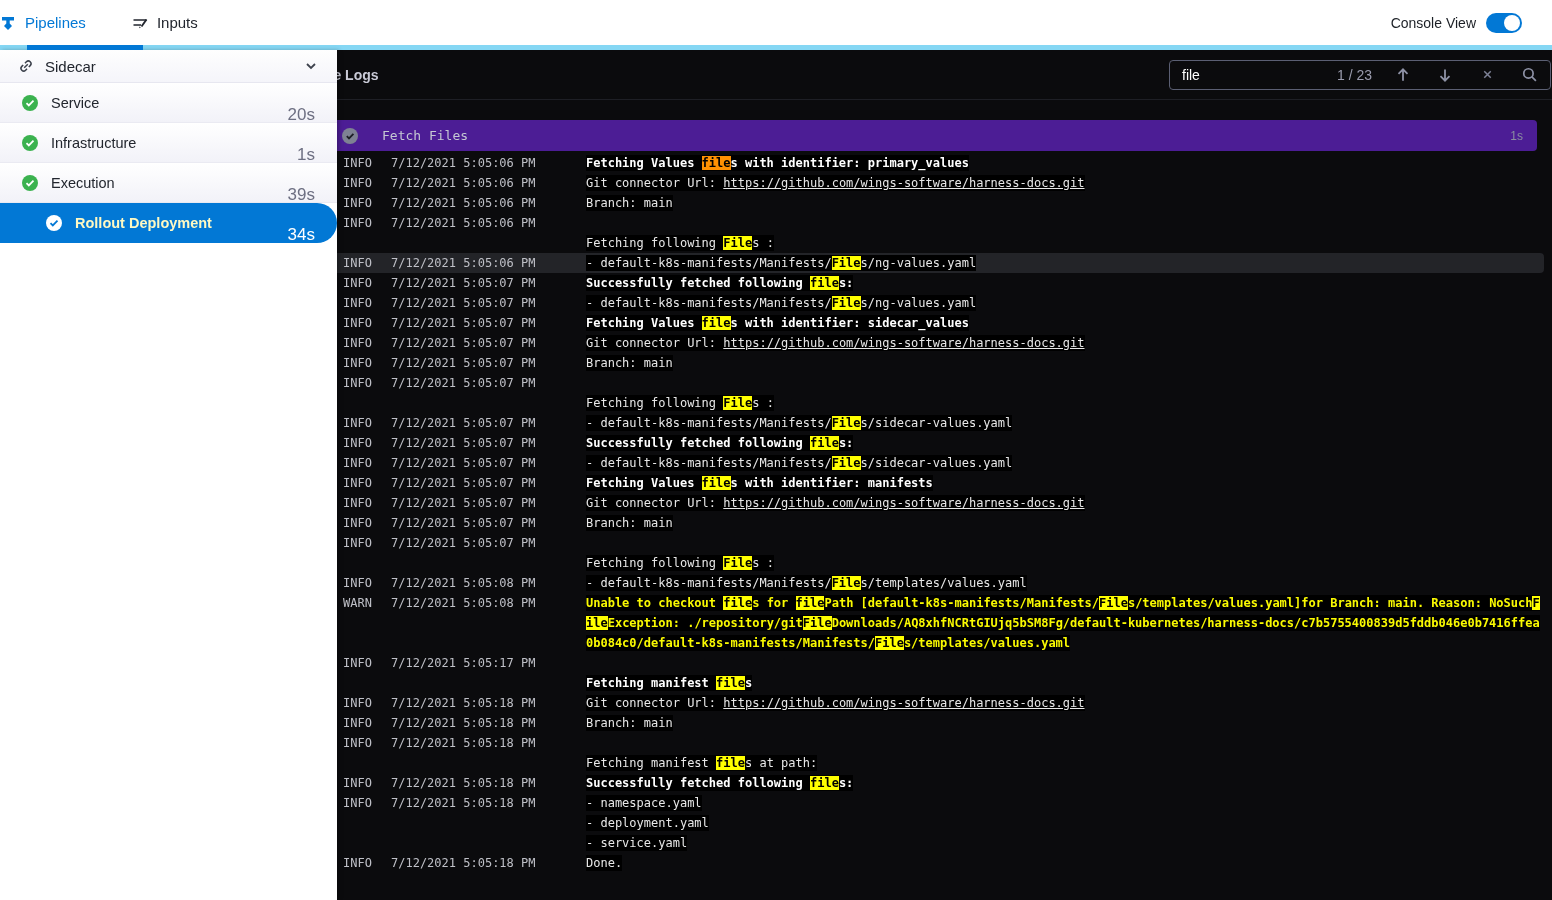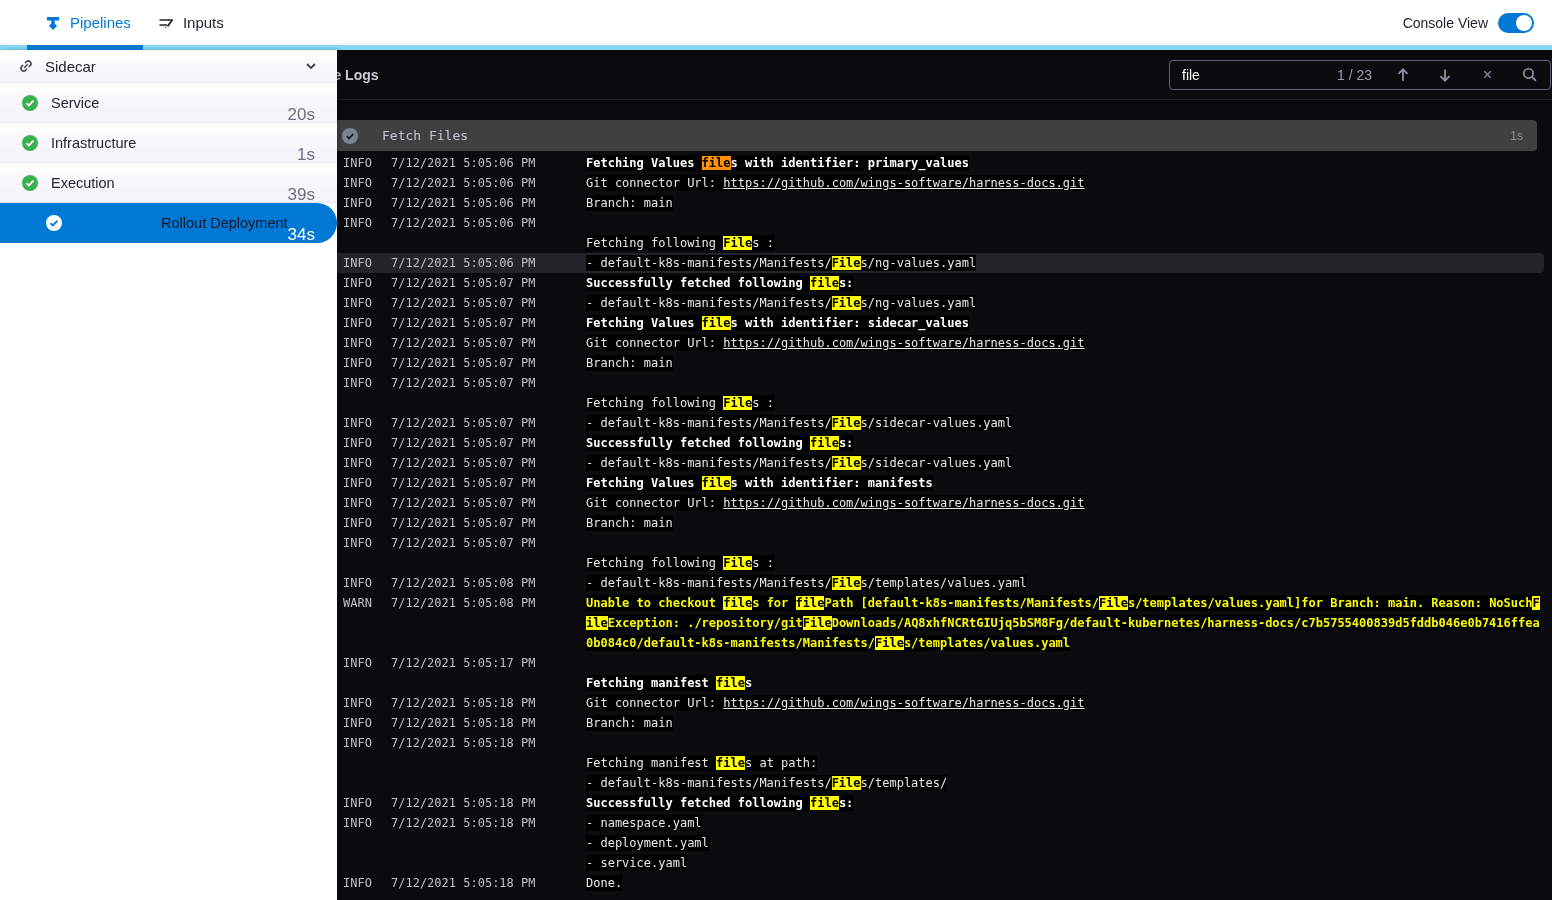--- a/index.html
+++ b/index.html
@@ -1,53 +1,53 @@
 <!DOCTYPE html>
 <html><head>
 <meta charset="utf-8">
 <style>
   * { box-sizing: border-box; margin: 0; padding: 0; }
   html,body { width:1552px; height:900px; overflow:hidden; }
   body { font-family:"Liberation Sans", sans-serif; background:#ffffff; position:relative; }
 
   
   .topbar { position:absolute; top:0; left:0; width:1552px; height:45px; background:#fff; display:flex; align-items:center; }
-  .tabs { display:flex; align-items:center; gap:27px; padding-left:45px; }
+  .tabs { display:flex; align-items:center; gap:46px; }
   .tab { display:flex; align-items:center; gap:9px; font-size:15px; color:#22262e; cursor:pointer; }
   .tab.active { color:#0278d5; }
-  .topbar-right { margin-left:auto; display:flex; align-items:center; gap:10px; padding-right:18px; }
+  .topbar-right { margin-left:auto; display:flex; align-items:center; gap:10px; padding-right:30px; }
   .console-view-label { font-size:14px; color:#1c2026; }
   .toggle { width:36px; height:20px; border-radius:10px; background:#0278d5; position:relative; cursor:pointer; }
   .toggle .knob { position:absolute; top:2px; right:2px; width:16px; height:16px; border-radius:50%; background:#fff; }
   .accent-strip { position:absolute; top:45px; left:0; width:1552px; height:5px; background:#85d7f4; }
   .active-underline { position:absolute; top:45px; left:27px; width:116px; height:5px; background:#0278d5; z-index:2; }
 
   
   .sidebar { position:absolute; top:50px; left:0; width:337px; height:850px; background:#fff; box-shadow:2px 0 4px rgba(0,0,0,.25); z-index:1; }
   .sidecar-header { height:33px; display:flex; align-items:center; padding:0 18px; background:linear-gradient(#fefefe,#f5f5fa); border-bottom:1px solid #e7e7f0; cursor:pointer; }
   .sidecar-header .lbl { font-size:15px; color:#22262e; margin-left:11px; }
   .sidecar-header .chev { margin-left:auto; display:flex; }
   .stage-item { height:40px; display:flex; align-items:center; padding:0 22px; background:linear-gradient(#ffffff,#f2f2f8); border-bottom:1px solid #eaeaf2; cursor:pointer; }
   .stage-item .lbl { font-size:14.5px; color:#22262e; margin-left:13px; flex:1; }
   .stage-item .dur { font-size:17px; color:#6d6f82;margin-top:24px; }
   .stage-item.selected { background:#0278d5; border-bottom:none; border-radius:0 20px 20px 0; padding-left:46px; }
-  .stage-item.selected .lbl { color:#0f172a; font-weight:400;text-align:right; }
+  .stage-item.selected .lbl { color:#fef9c3; font-weight:700; }
   .stage-item.selected .dur { color:#fff; }
   .icon16 { width:16px; height:16px; flex:0 0 16px; }
 
   
   .console { position:absolute; top:50px; left:285px; width:1267px; height:850px; background:#0b0b0d; color:#e8e8e8; }
   .console-header { height:50px; display:flex; align-items:center; padding:0 1px; border-bottom:1px solid #1e1f25; }
   .console-title { font-size:14px; font-weight:bold; color:#c9cad6; }
   .searchbox { margin-left:auto; width:382px; height:30px; border:1px solid #5b5f73; border-radius:4px; display:flex; align-items:center; padding:0 10px 0 12px; background:#0b0b0d; }
   .searchbox input { background:transparent; border:none; outline:none; color:#fff; font-size:14px; width:150px; font-family:"Liberation Sans", sans-serif; }
   .search-counter { margin-left:auto; font-size:14px; color:#9b9cae; white-space:nowrap; }
   .sicon { display:flex; align-items:center; justify-content:center; width:22px; height:22px; margin-left:20px; cursor:pointer; }
 
-  .section-bar { margin:20px 15px 0 15px; height:31px; background:#404040; border-radius:4px; display:flex; align-items:center; padding:0 14px; cursor:pointer; }
+  .section-bar { margin:20px 15px 0 15px; height:31px; background:#4c1d95; border-radius:4px; display:flex; align-items:center; padding:0 14px; cursor:pointer; }
   .section-title { font-family:"DejaVu Sans Mono", monospace; font-size:13px; color:#c5c8d3; margin-left:24px; }
   .section-dur { margin-left:auto; font-size:12px; color:#8a8ea0; }
   .section-bar .chev { display:flex; }
   .section-bar .scheck { margin-left:14px; display:flex; }
 
   
   .log-rows { padding:2px 8px 0 15px; font-family:"DejaVu Sans Mono", monospace; font-size:12px; }
   .log-row { display:flex; height:20px; line-height:20px; white-space:pre; align-items:center; }
   .log-row.selected { background:#232428; border-radius:4px; }
   .g { color:#bfc0c7; flex:none; }
@@ -226,20 +226,19 @@
       <div class="log-row"><span class="g num">19</span><span class="g lvl">INFO</span><span class="g ts">7/12/2021 5:05:08 PM</span><span class="msg"><span class="line-bg"><span>- default-k8s-manifests/Manifests/</span><span class="seg-m">File</span><span>s/templates/values.yaml</span></span></span></div>
       <div class="log-row"><span class="g num">20</span><span class="g lvl">WARN</span><span class="g ts">7/12/2021 5:05:08 PM</span><span class="msg"><span class="line-bg"><span class="seg-w">Unable to checkout </span><span class="seg-m">file</span><span class="seg-w">s for </span><span class="seg-m">file</span><span class="seg-w">Path [default-k8s-manifests/Manifests/</span><span class="seg-m">File</span><span class="seg-w">s/templates/values.yaml]for Branch: main. Reason: NoSuch</span><span class="seg-m">F</span></span></span></div>
       <div class="log-row"><span class="g num"></span><span class="g lvl"></span><span class="g ts"></span><span class="msg"><span class="line-bg"><span class="seg-m">ile</span><span class="seg-w">Exception: ./repository/git</span><span class="seg-m">File</span><span class="seg-w">Downloads/AQ8xhfNCRtGIUjq5bSM8Fg/default-kubernetes/harness-docs/c7b5755400839d5fddb046e0b7416ffea</span></span></span></div>
       <div class="log-row"><span class="g num"></span><span class="g lvl"></span><span class="g ts"></span><span class="msg"><span class="line-bg"><span class="seg-w">0b084c0/default-k8s-manifests/Manifests/</span><span class="seg-m">File</span><span class="seg-w">s/templates/values.yaml</span></span></span></div>
       <div class="log-row"><span class="g num">21</span><span class="g lvl">INFO</span><span class="g ts">7/12/2021 5:05:17 PM</span><span class="msg"></span></div>
       <div class="log-row"><span class="g num"></span><span class="g lvl"></span><span class="g ts"></span><span class="msg"><span class="line-bg"><span class="seg-b">Fetching manifest </span><span class="seg-m">file</span><span class="seg-b">s</span></span></span></div>
       <div class="log-row"><span class="g num">22</span><span class="g lvl">INFO</span><span class="g ts">7/12/2021 5:05:18 PM</span><span class="msg"><span class="line-bg"><span>Git connector Url: </span><a class="seg-u">https://github.com/wings-software/harness-docs.git</a></span></span></div>
       <div class="log-row"><span class="g num">23</span><span class="g lvl">INFO</span><span class="g ts">7/12/2021 5:05:18 PM</span><span class="msg"><span class="line-bg"><span>Branch: main</span></span></span></div>
       <div class="log-row"><span class="g num">24</span><span class="g lvl">INFO</span><span class="g ts">7/12/2021 5:05:18 PM</span><span class="msg"></span></div>
       <div class="log-row"><span class="g num"></span><span class="g lvl"></span><span class="g ts"></span><span class="msg"><span class="line-bg"><span>Fetching manifest </span><span class="seg-m">file</span><span>s at path:</span></span></span></div>
-      <div class="log-row"><span class="g num"></span><span class="g lvl"></span><span class="g ts"></span><span class="msg"><span class="line-bg"><span>- default-k8s-manifests/Manifests/</span><span class="seg-m">File</span><span>s/templates/</span></span></span></div>
       <div class="log-row"><span class="g num">29</span><span class="g lvl">INFO</span><span class="g ts">7/12/2021 5:05:18 PM</span><span class="msg"><span class="line-bg"><span class="seg-b">Successfully fetched following </span><span class="seg-m">file</span><span class="seg-b">s:</span></span></span></div>
       <div class="log-row"><span class="g num">26</span><span class="g lvl">INFO</span><span class="g ts">7/12/2021 5:05:18 PM</span><span class="msg"><span class="line-bg"><span>- namespace.yaml</span></span></span></div>
       <div class="log-row"><span class="g num"></span><span class="g lvl"></span><span class="g ts"></span><span class="msg"><span class="line-bg"><span>- deployment.yaml</span></span></span></div>
       <div class="log-row"><span class="g num"></span><span class="g lvl"></span><span class="g ts"></span><span class="msg"><span class="line-bg"><span>- service.yaml</span></span></span></div>
       <div class="log-row"><span class="g num">27</span><span class="g lvl">INFO</span><span class="g ts">7/12/2021 5:05:18 PM</span><span class="msg"><span class="line-bg"><span>Done.</span></span></span></div>
     </div>
 </div>
 
 </body></html>

